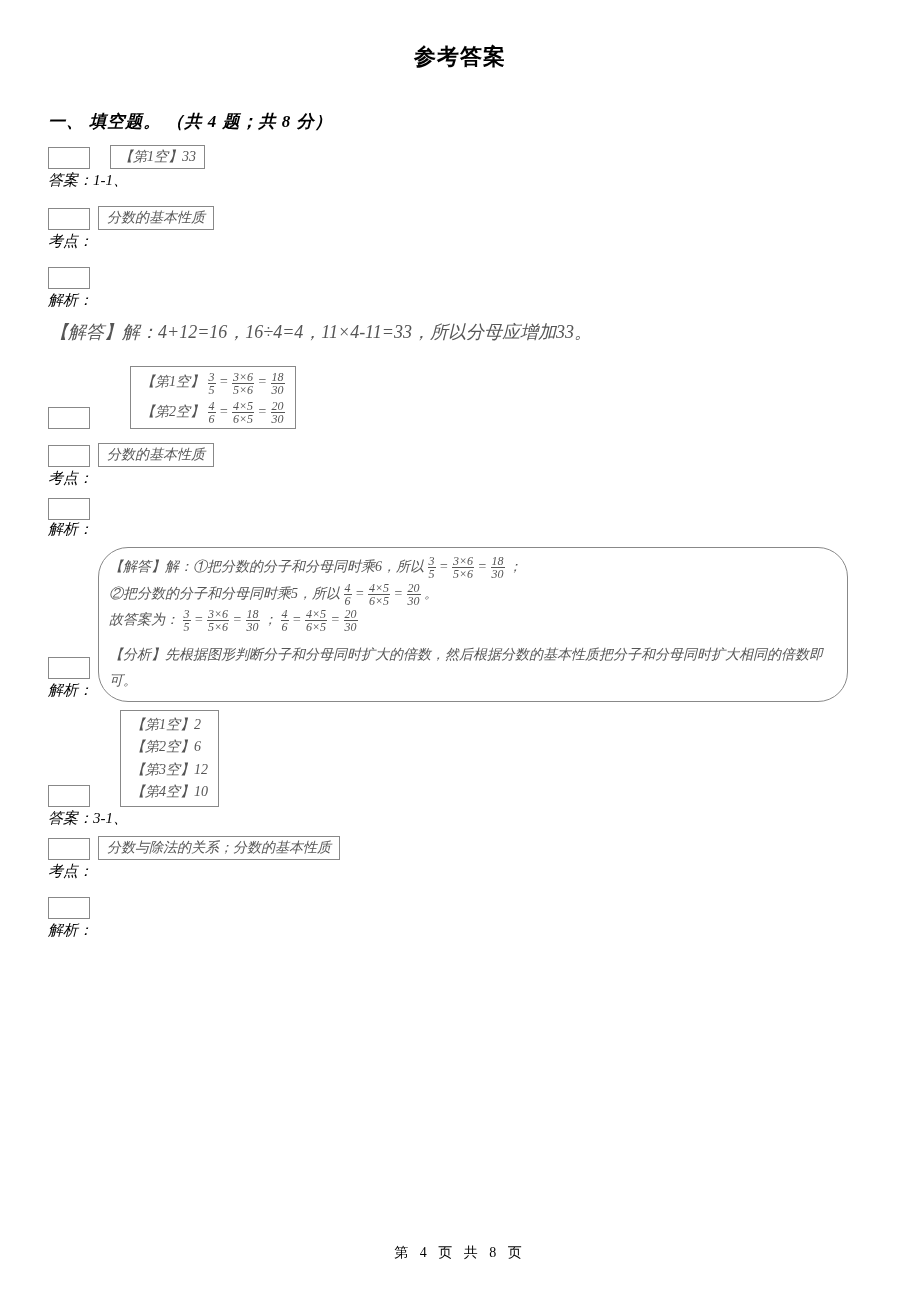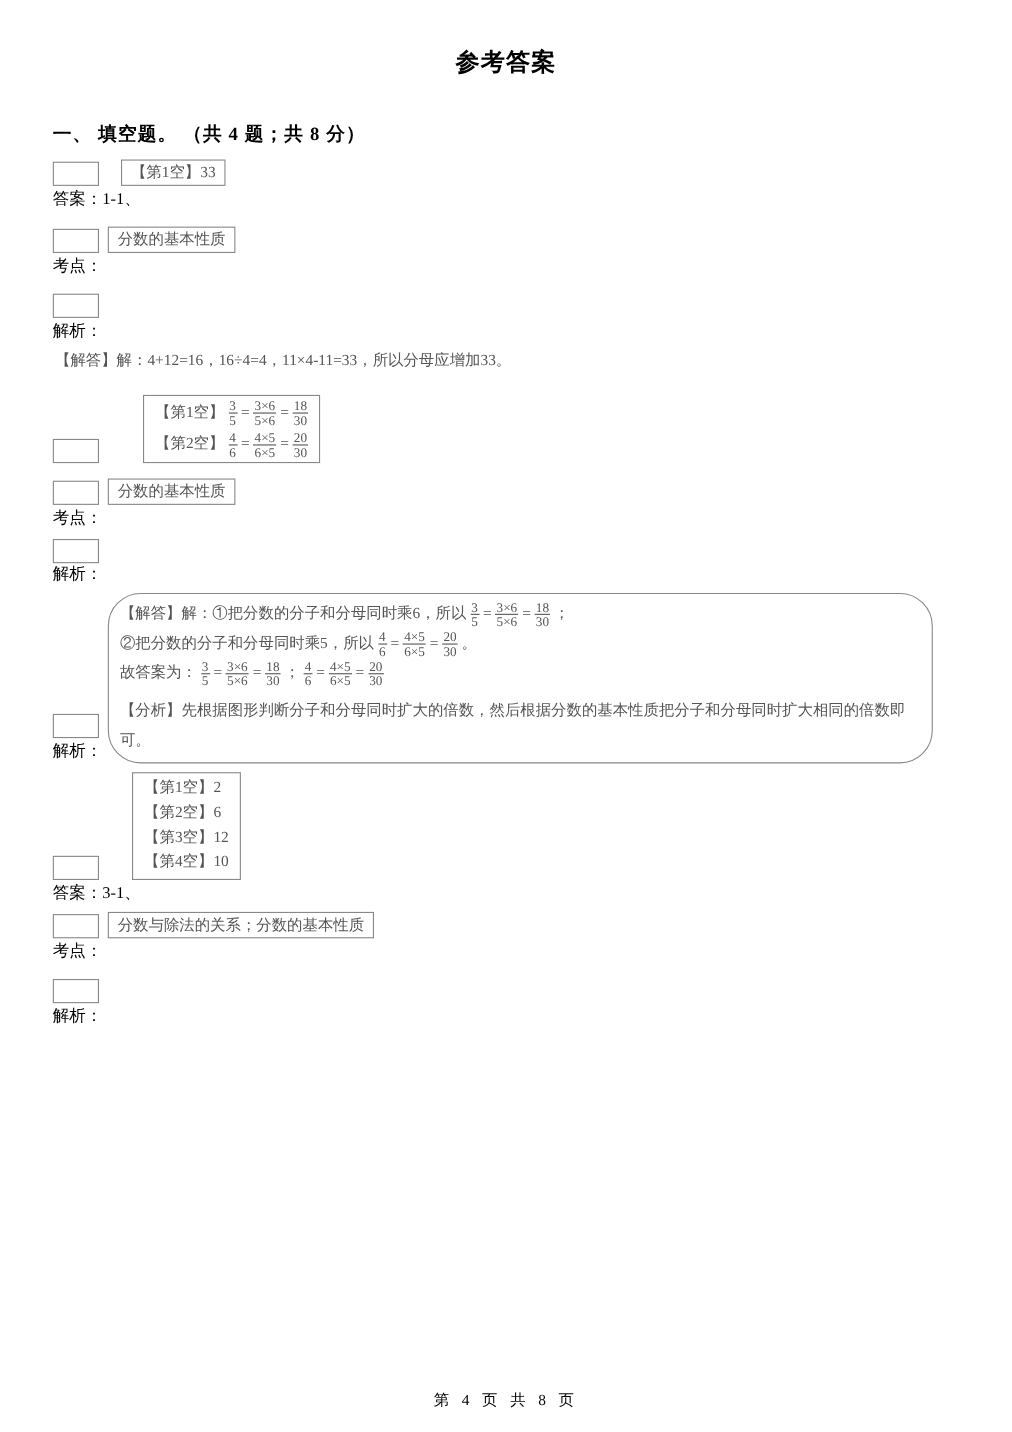--- a/index.html
+++ b/index.html
@@ -20,20 +20,21 @@
       text-align: center;
       font-size: 22px;
       font-weight: bold;
       padding-top: 42px;
       padding-bottom: 30px;
       letter-spacing: 1px;
     }
     .content {
       padding-left: 48px;
       padding-right: 72px;
+      font-style: italic;
     }
     .section-header {
       font-size: 17px;
       font-weight: bold;
       margin-top: 8px;
       margin-bottom: 8px;
       letter-spacing: 1px;
     }
     .row {
       display: flex;
@@ -65,21 +66,21 @@
     }
     .box-empty {
       border: 1px solid #888;
       width: 42px;
       height: 22px;
       display: inline-block;
       margin-left: 8px;
     }
     .analysis-block {
       color: #555;
-      font-size: 14px;
+      font-size: 18px;
       line-height: 1.8;
       margin-top: 4px;
       margin-bottom: 8px;
       padding-left: 2px;
     }
     .analysis-block-boxed {
       border: 1px solid #888;
       color: #555;
       font-size: 14px;
       line-height: 1.9;
@@ -99,21 +100,21 @@
       display: block;
       border-bottom: 1px solid #555;
       padding: 0 1px;
     }
     .frac .den {
       display: block;
       padding: 0 1px;
     }
     .footer {
       position: absolute;
-      bottom: 20px;
+      bottom: 40px;
       width: 100%;
       text-align: center;
       font-size: 14px;
       letter-spacing: 4px;
     }
     .eqline {
       white-space: nowrap;
     }
   </style>
 </head>

